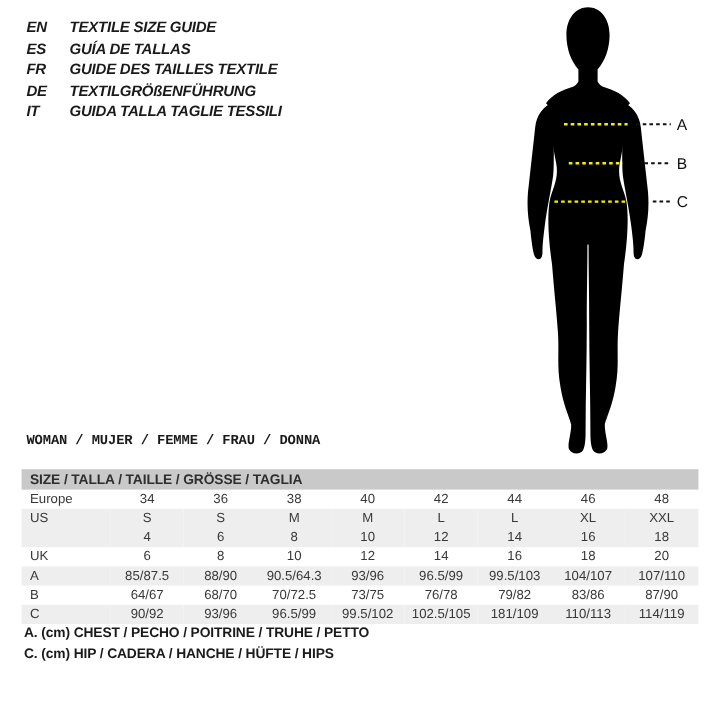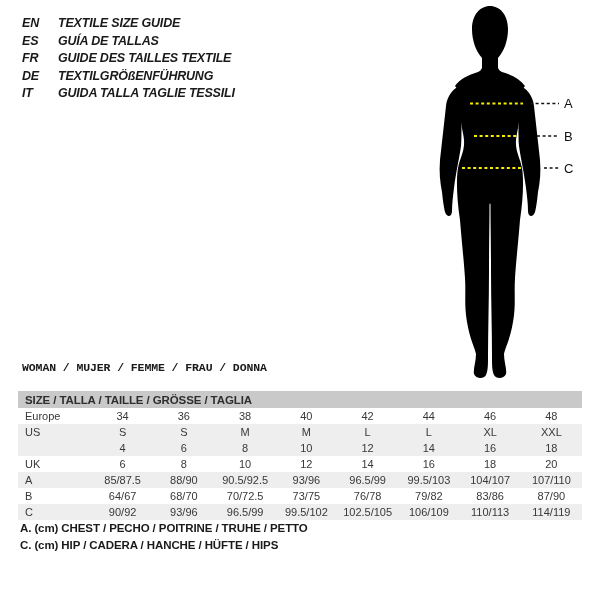--- a/index.html
+++ b/index.html
@@ -172,21 +172,21 @@
         <td>12</td>
         <td>14</td>
         <td>16</td>
         <td>18</td>
         <td>20</td>
       </tr>
       <tr class="band">
         <td class="rlabel">A</td>
         <td>85/87.5</td>
         <td>88/90</td>
-        <td>90.5/92.5</td>
+        <td>90.5/64.3</td>
         <td>93/96</td>
         <td>96.5/99</td>
         <td>99.5/103</td>
         <td>104/107</td>
         <td>107/110</td>
       </tr>
       <tr>
         <td class="rlabel">B</td>
         <td>64/67</td>
         <td>68/70</td>
@@ -197,21 +197,21 @@
         <td>83/86</td>
         <td>87/90</td>
       </tr>
       <tr class="band">
         <td class="rlabel">C</td>
         <td>90/92</td>
         <td>93/96</td>
         <td>96.5/99</td>
         <td>99.5/102</td>
         <td>102.5/105</td>
-        <td>106/109</td>
+        <td>181/109</td>
         <td>110/113</td>
         <td>114/119</td>
       </tr>
     </tbody>
   </table>
 
   <div class="legend">
     <div>A. (cm) CHEST / PECHO / POITRINE / TRUHE / PETTO</div>
     <div>C. (cm) HIP / CADERA / HANCHE / HÜFTE / HIPS</div>
   </div>

